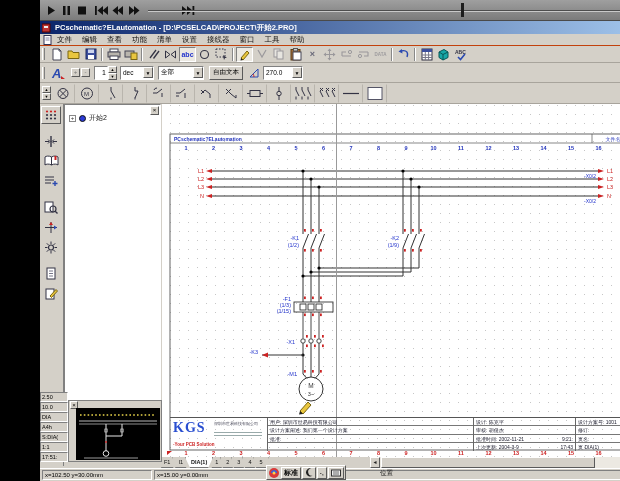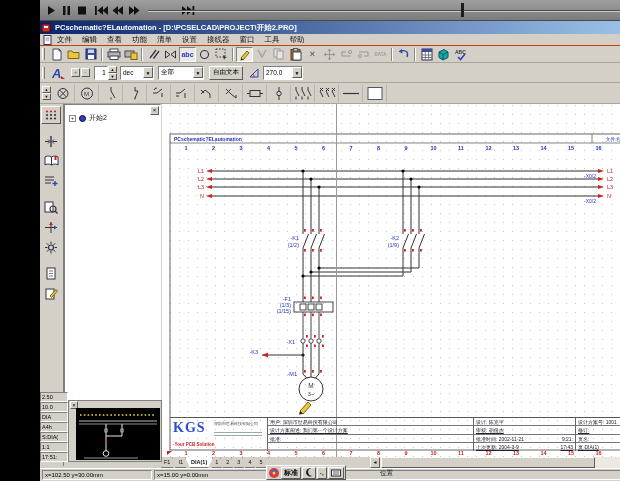--- a/index.html
+++ b/index.html
@@ -63,21 +63,21 @@
   #canvas{position:absolute;left:122px;top:104px;width:488px;height:353px;background:#fff;background-image:radial-gradient(#c6c6c6 0.6px,transparent 0.75px);background-size:9px 9px;background-position:4px 6px;}
   #crosshair-v{position:absolute;left:174px;top:0;width:1px;height:353px;background:#9a9a9a;}
   #sheet-header-left{position:absolute;left:12px;top:32px;font-size:5px;color:#2233bb;font-weight:bold;}
   #sheet-header-right{position:absolute;left:360px;top:32px;width:114px;text-align:right;font-size:5px;color:#2233bb;}
   .colnums{position:absolute;left:18px;width:452px;display:flex;justify-content:space-between;}
   .colnums span{font-size:5.5px;font-weight:bold;width:12px;text-align:center;}
   #colnums-top{top:41px;color:#2233bb;}
   #colnums-bottom{top:346px;color:#cc2222;}
   
   #titleblock{position:absolute;left:8px;top:313px;width:470px;height:33px;border-top:1px solid #555;display:grid;grid-template-columns:97px 206px 102px 65px;font-size:5px;color:#223;background:rgba(255,255,255,.0);}
-  .tb-col{border-left:1px solid #666;text-decoration:underline;}
+  .tb-col{border-left:1px solid #666;}
   .tb-col:first-child{border-left:none;position:relative;}
   .tb-row{height:8.25px;line-height:8px;padding-left:2px;border-bottom:1px solid #777;white-space:nowrap;overflow:hidden;display:flex;justify-content:space-between;padding-right:2px;}
   .tb-row:last-child{border-bottom:none;}
   #logo-kgs{position:absolute;left:3px;top:2px;font-family:"Liberation Serif","DejaVu Serif",serif;font-size:14px;font-weight:bold;color:#2a4fd0;letter-spacing:1px;}
   #logo-company{position:absolute;left:44px;top:3px;width:52px;font-size:4px;color:#445;line-height:5px;}
   #logo-lines{position:absolute;left:44px;top:14px;width:48px;height:6px;background:repeating-linear-gradient(#9aa 0 1px,transparent 1px 3px);}
   #logo-tagline{position:absolute;left:3px;top:24px;font-size:4.5px;color:#c22;font-weight:bold;}
   
   #vscroll{position:absolute;left:610px;top:104px;width:10px;height:353px;background:#ece9e2;}
   .sc-btn{position:absolute;width:10px;height:10px;font-size:5px;line-height:9px;text-align:center;color:#222;}

